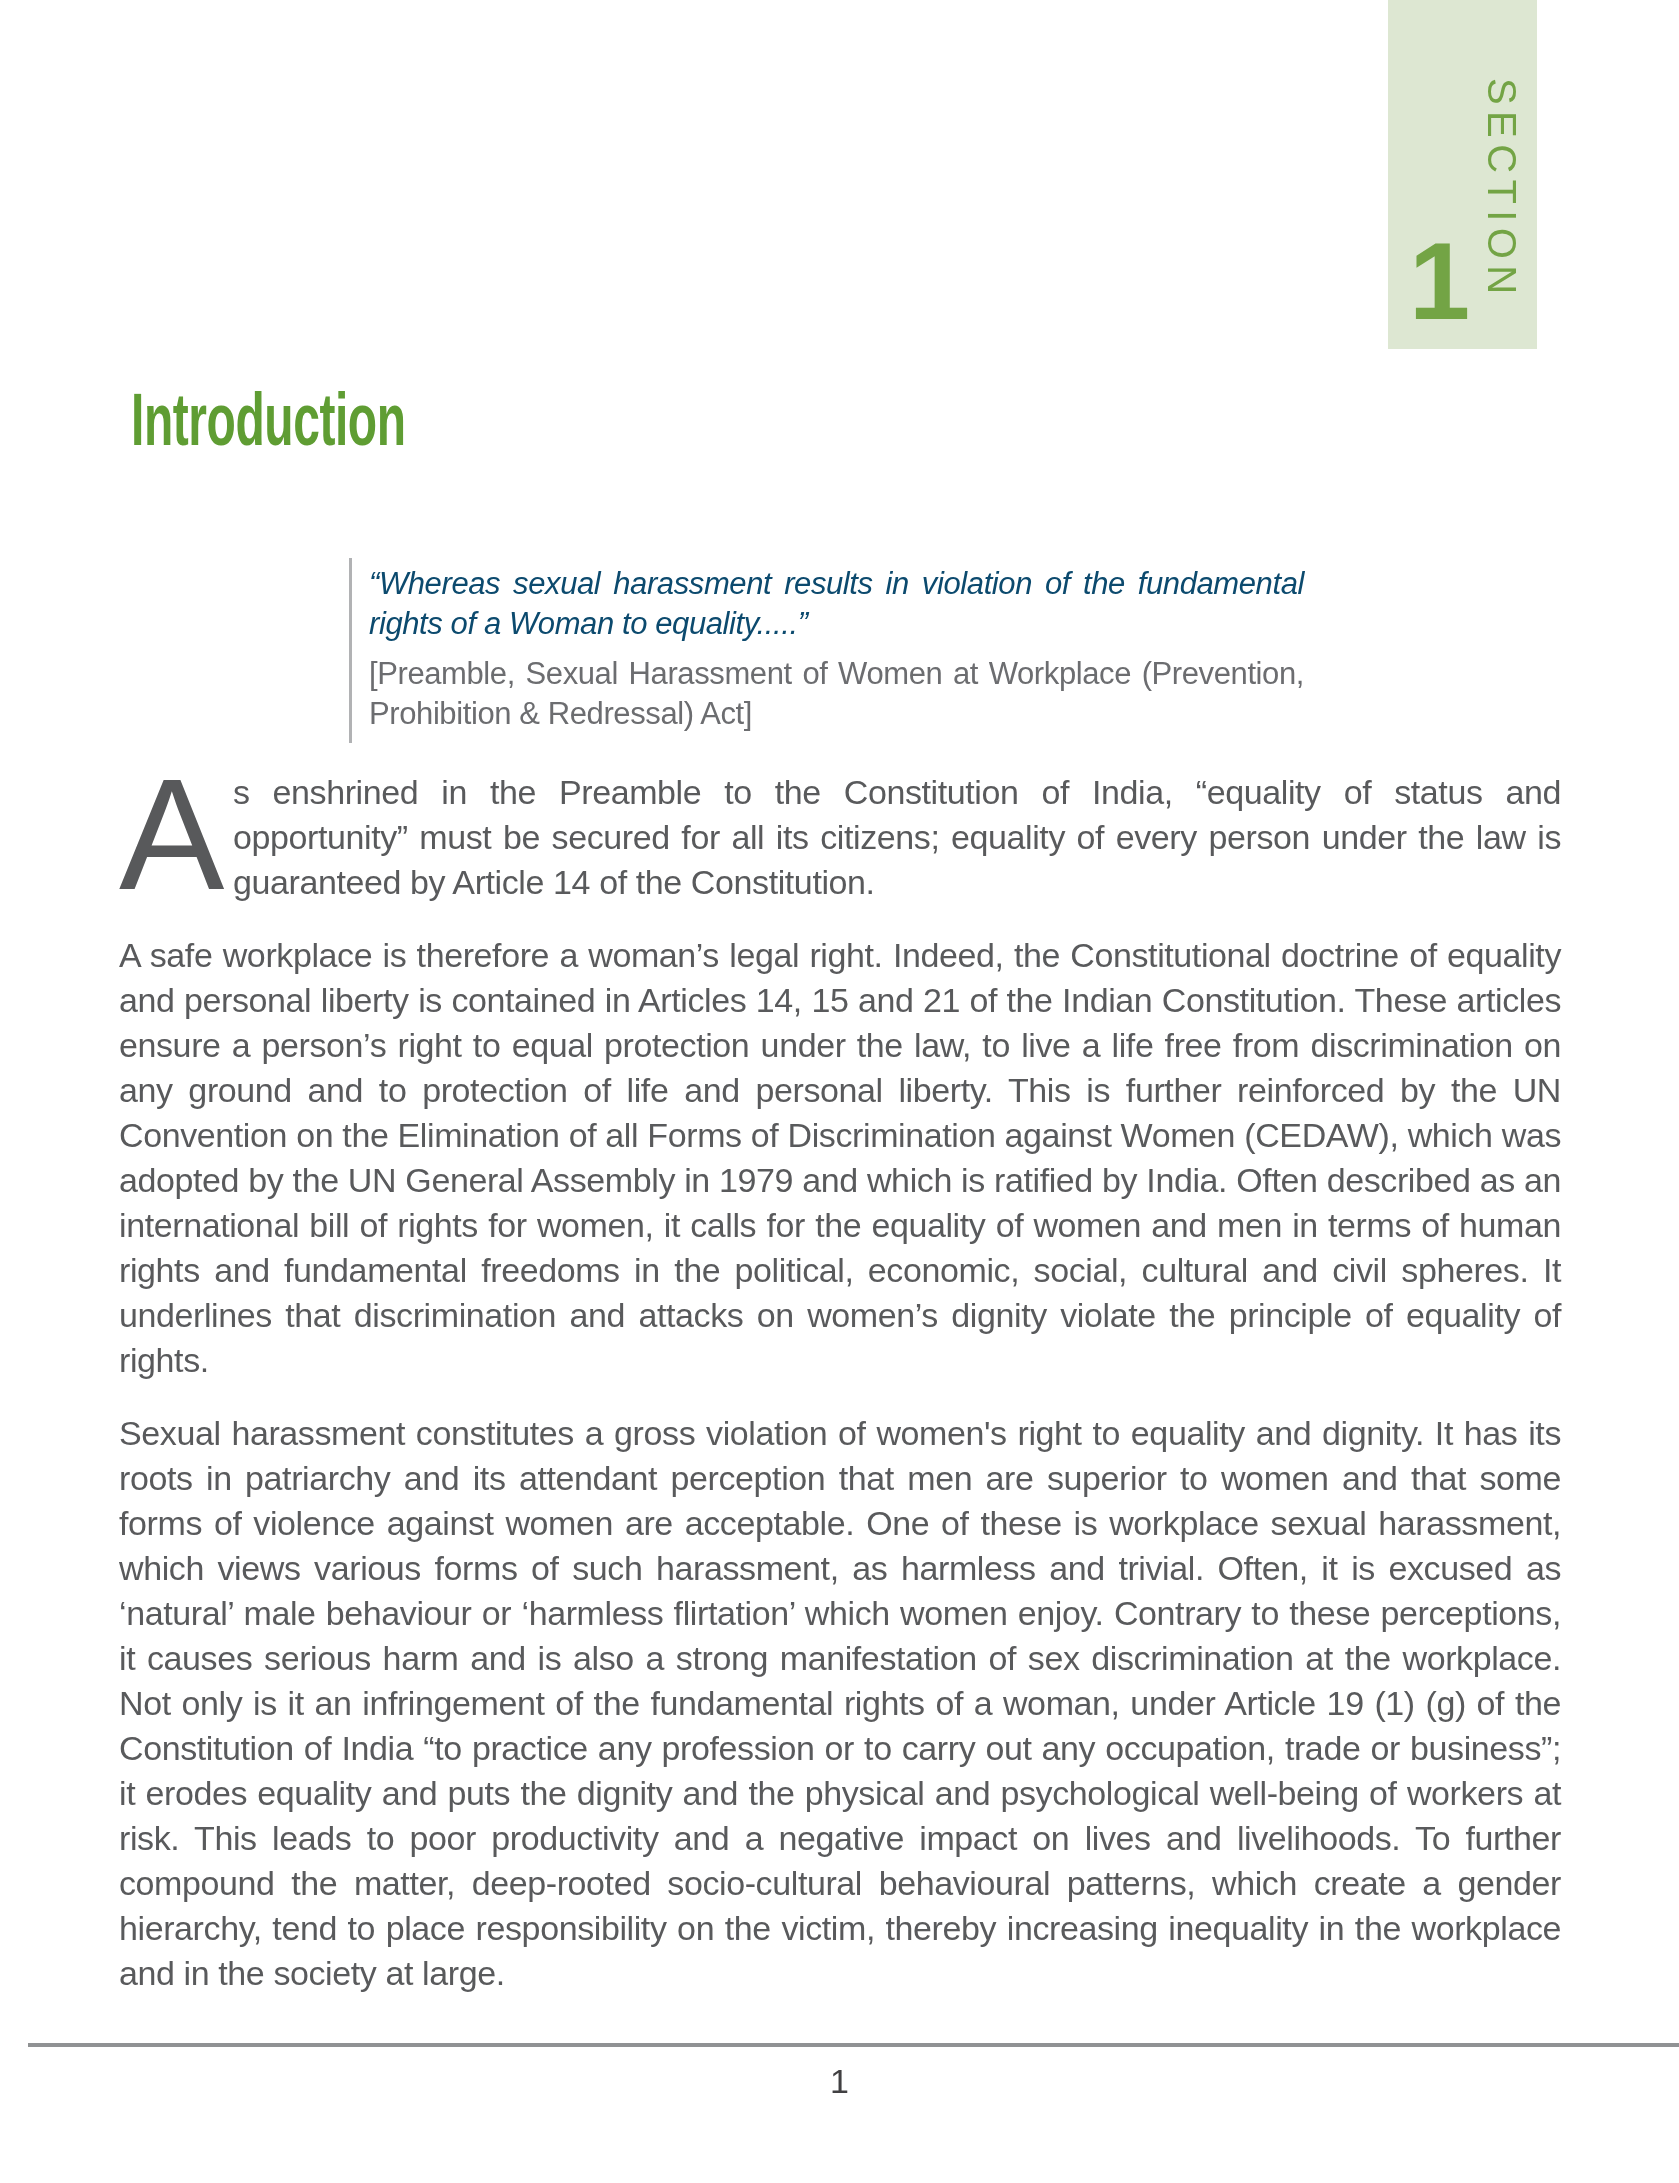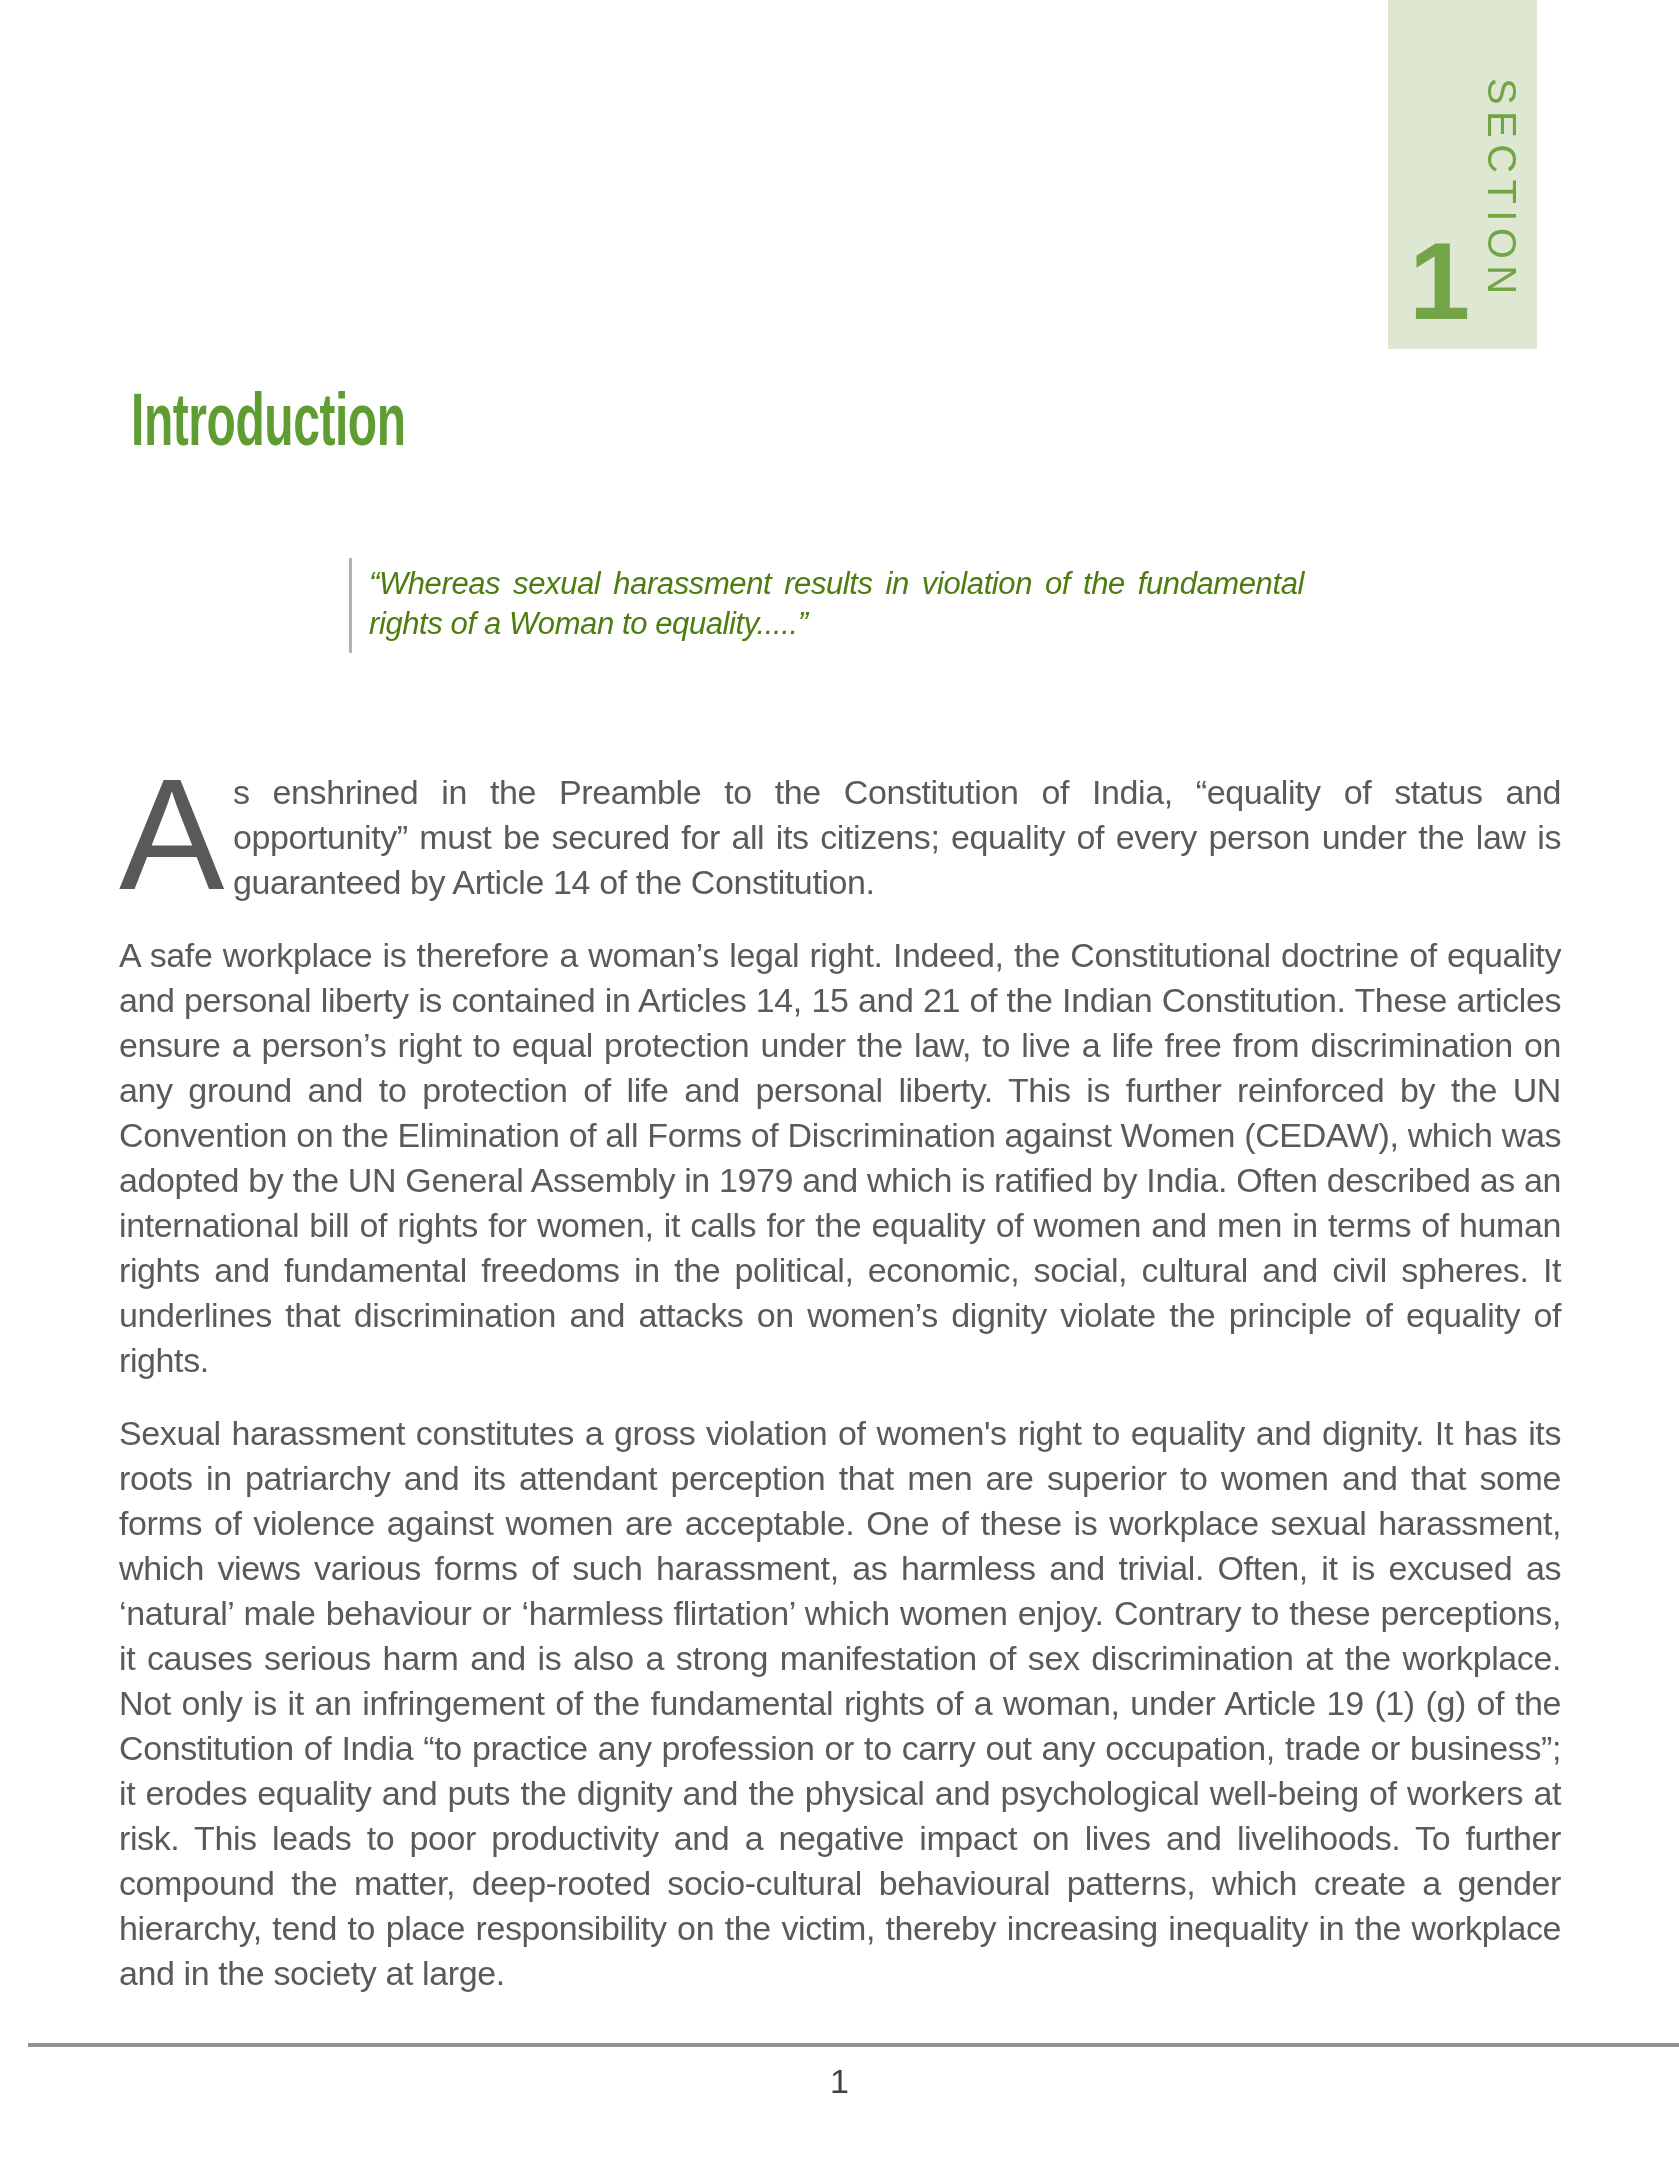--- a/index.html
+++ b/index.html
@@ -66,21 +66,21 @@
     width: 955px;
     border-left: 3.7px solid #b1b2b4;
     padding: 6px 0 9px 17px;
     box-sizing: border-box;
   }
   .quote-text {
     margin: 0;
     font-style: italic;
     font-size: 31px;
     line-height: 40px;
-    color: #4d7c0f;
+    color: #0c4a6e;
     text-align: justify;
     letter-spacing: -0.4px;
   }
   .quote-citation {
     margin: 10.4px 0 0 0;
     font-size: 31px;
     line-height: 40px;
     color: #6c6d70;
     text-align: justify;
     letter-spacing: -0.4px;
@@ -137,20 +137,21 @@
 
   <div class="section-banner">
     <div class="section-word">SECTION</div>
     <div class="section-number">1</div>
   </div>
 
   <h1 class="page-title">Introduction</h1>
 
   <div class="quote-block">
     <p class="quote-text">“Whereas sexual harassment results in violation of the fundamental rights of a Woman to equality.....”</p>
+    <p class="quote-citation">[Preamble, Sexual Harassment of Women at Workplace (Prevention, Prohibition &amp; Redressal) Act]</p>
   </div>
 
   <div class="content">
     <p><span class="dropcap">A</span><span>s enshrined in the Preamble to the Constitution of India, “equality of status and opportunity” must be secured for all its citizens; equality of every person under the law is guaranteed by Article 14 of the Constitution.</span></p>
     <p>A safe workplace is therefore a woman’s legal right. Indeed, the Constitutional doctrine of equality and personal liberty is contained in Articles 14, 15 and 21 of the Indian Constitution. These articles ensure a person’s right to equal protection under the law, to live a life free from discrimination on any ground and to protection of life and personal liberty. This is further reinforced by the UN Convention on the Elimination of all Forms of Discrimination against Women (CEDAW), which was adopted by the UN General Assembly in 1979 and which is ratified by India. Often described as an international bill of rights for women, it calls for the equality of women and men in terms of human rights and fundamental freedoms in the political, economic, social, cultural and civil spheres. It underlines that discrimination and attacks on women’s dignity violate the principle of equality of rights.</p>
     <p>Sexual harassment constitutes a gross violation of women's right to equality and dignity. It has its roots in patriarchy and its attendant perception that men are superior to women and that some forms of violence against women are acceptable. One of these is workplace sexual harassment, which views various forms of such harassment, as harmless and trivial. Often, it is excused as ‘natural’ male behaviour or ‘harmless flirtation’ which women enjoy. Contrary to these perceptions, it causes serious harm and is also a strong manifestation of sex discrimination at the workplace. Not only is it an infringement of the fundamental rights of a woman, under Article 19 (1) (g) of the Constitution of India “to practice any profession or to carry out any occupation, trade or business”; it erodes equality and puts the dignity and the physical and psychological well-being of workers at risk. This leads to poor productivity and a negative impact on lives and livelihoods. To further compound the matter, deep-rooted socio-cultural behavioural patterns, which create a gender hierarchy, tend to place responsibility on the victim, thereby increasing inequality in the workplace and in the society at large.</p>
   </div>
 
   <div class="footer-rule"></div>
   <div class="page-number">1</div>

